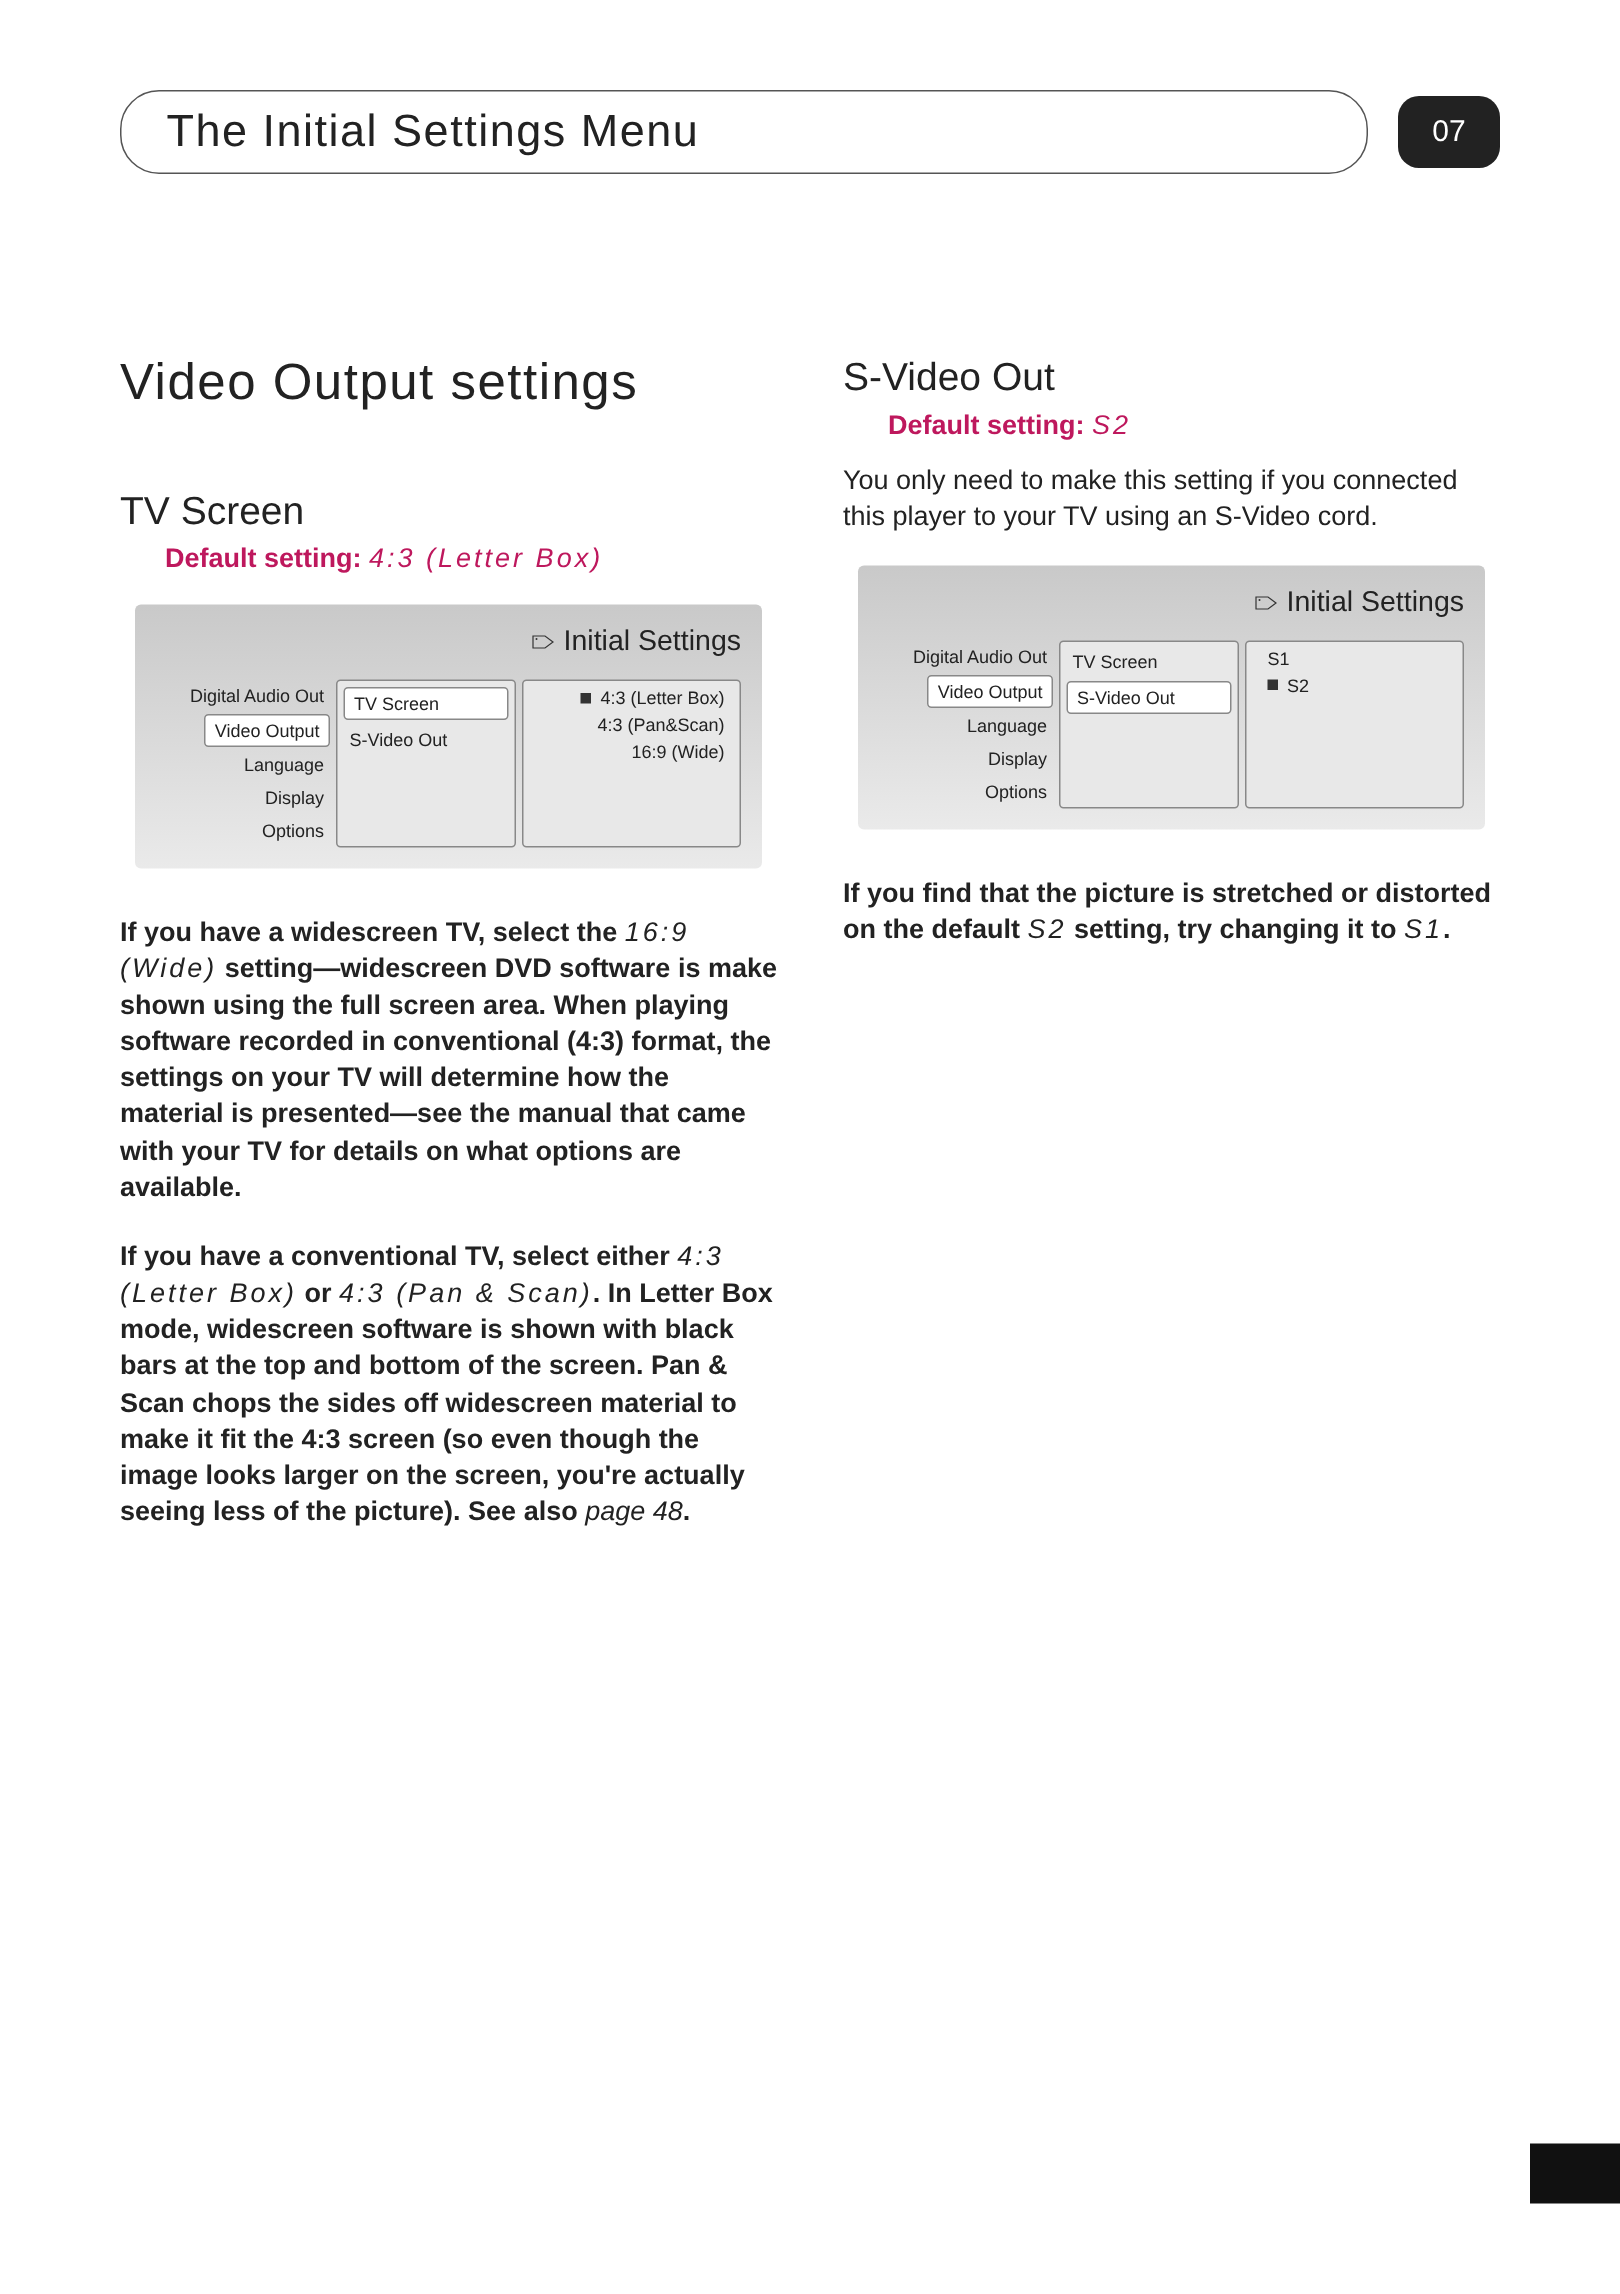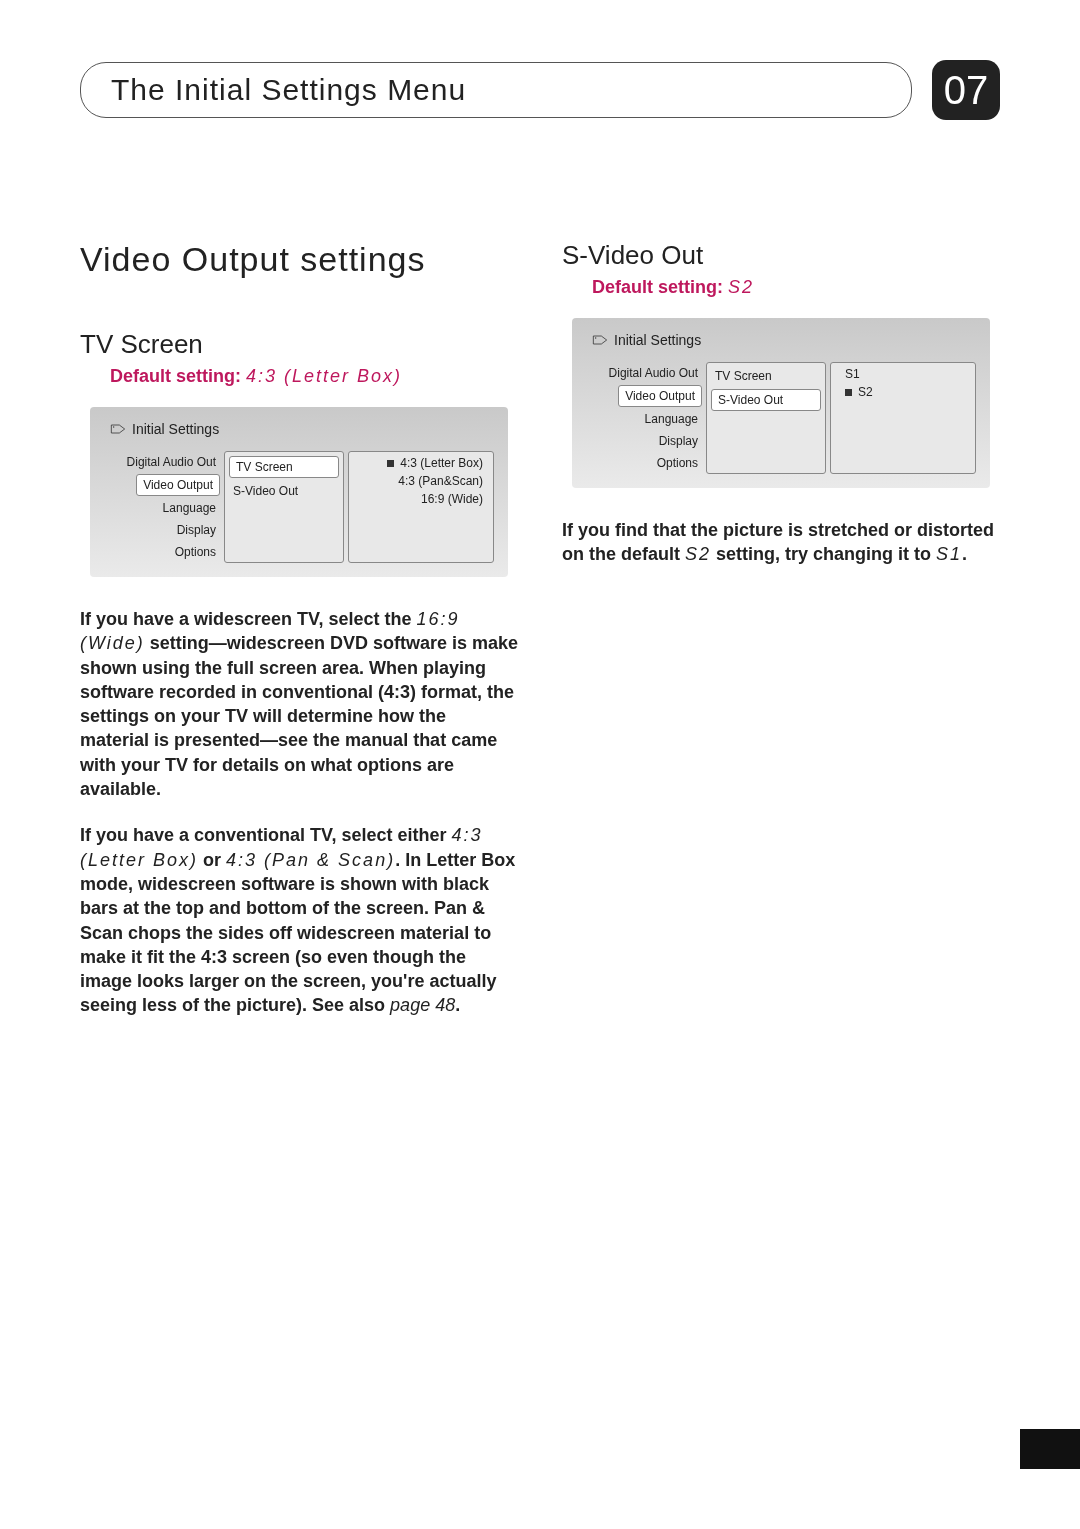--- a/index.html
+++ b/index.html
@@ -23,28 +23,28 @@
     border: 1px solid #555;
     border-radius: 26px;
     padding: 10px 30px;
     font-size: 30px;
     letter-spacing: 1px;
     font-family: Arial, Helvetica, sans-serif;
     color: #222;
   }
   .chapter-badge {
     width: 68px;
-    height: 60px;
+    height: 48px;
     border-radius: 14px;
     background: #222;
     color: #fff;
     display: flex;
     align-items: center;
     justify-content: center;
-    font-size: 40px;
+    font-size: 20px;
     font-family: Arial, Helvetica, sans-serif;
   }
   .columns {
     display: flex;
     gap: 44px;
   }
   .col { flex: 1; }
   h1 {
     font-family: Arial, Helvetica, sans-serif;
     font-size: 34px;
@@ -77,21 +77,22 @@
     font-family: Arial, Helvetica, sans-serif;
     font-size: 12px;
     color: #222;
   }
   .menu-title {
     display: flex;
     align-items: center;
     gap: 6px;
     margin-bottom: 14px;
     margin-left: 6px;
-    font-size: 14px;
+    font-size: 19px;
+    justify-content: flex-end;
   }
   .menu-title svg { width: 16px; height: 12px; }
   .menu-grid {
     display: flex;
     gap: 0;
   }
   .menu-col1 {
     width: 120px;
     display: flex;
     flex-direction: column;
@@ -221,20 +222,21 @@
       <span>If you have a conventional TV, select either </span><span class="it">4:3 (Letter Box)</span><span> or </span><span class="it">4:3 (Pan &amp; Scan)</span><span>. In Letter Box mode, widescreen software is shown with black bars at the top and bottom of the screen. Pan &amp; Scan chops the sides off widescreen material to make it fit the 4:3 screen (so even though the image looks larger on the screen, you're actually seeing less of the picture). See also </span><span class="ref">page 48</span><span>.</span>
     </p>
   </div>
 
   <div class="col">
     <h2>S-Video Out</h2>
     <div class="default-line">
       <span class="label">Default setting:</span>
       <span class="value">S2</span>
     </div>
+    <p class="plain">You only need to make this setting if you connected this player to your TV using an S-Video cord.</p>
 
     <div class="menu-box">
       <div class="menu-title">
         <svg viewBox="0 0 24 16">
             <path d="M2 2 L14 2 L22 8 L14 14 L2 14 Z" fill="none" stroke="#333" stroke-width="1.2"></path>
             <circle cx="5.5" cy="5" r="1" fill="#333"></circle>
           </svg>
         <span>Initial Settings</span>
       </div>
       <div class="menu-grid">

